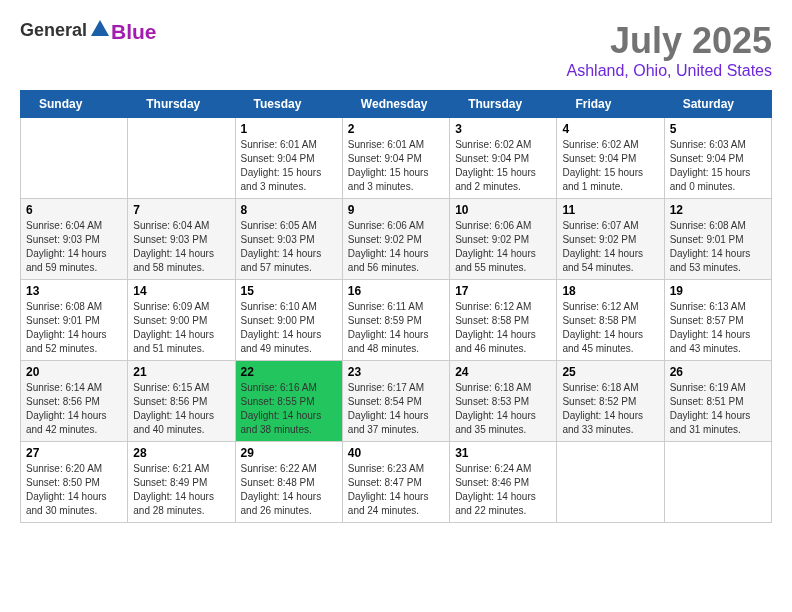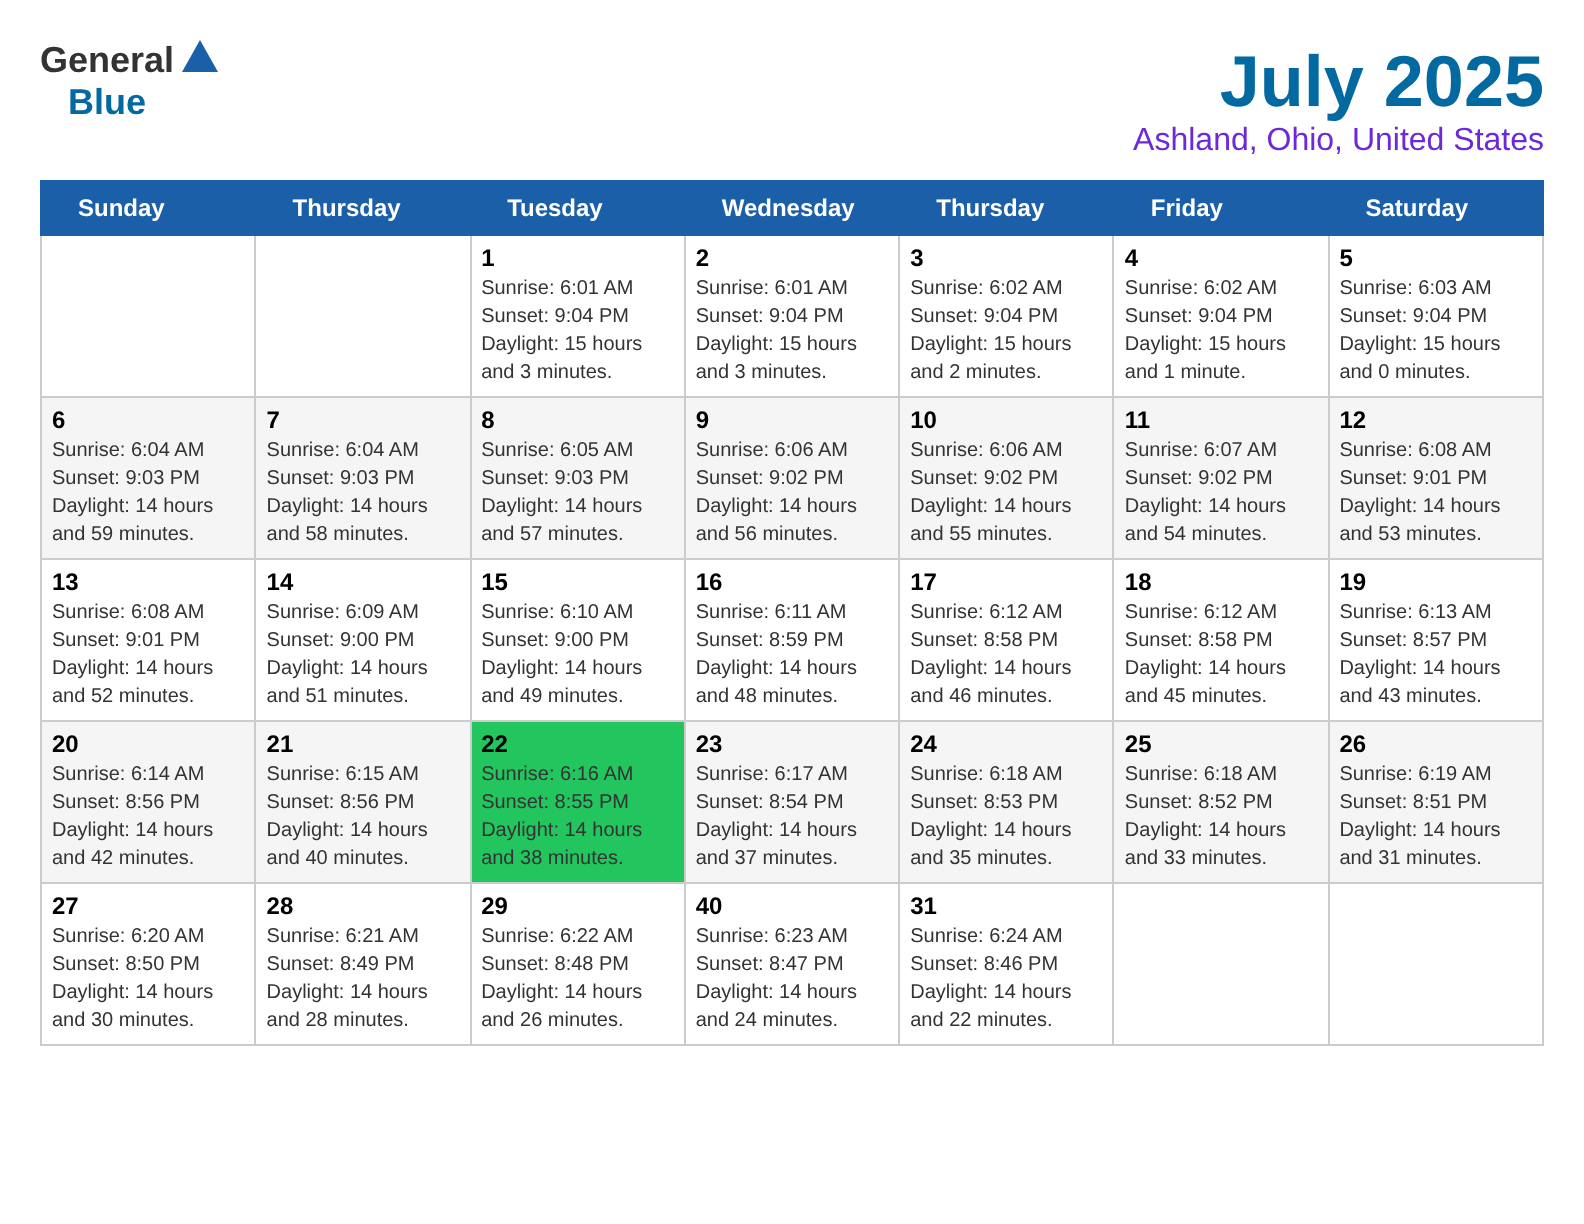--- a/index.html
+++ b/index.html
@@ -11,34 +11,33 @@
       padding: 20px;
     }
     .header {
       display: flex;
       justify-content: space-between;
       align-items: flex-start;
       margin-bottom: 10px;
     }
     .logo {
       display: flex;
-      flex-direction: column;
       align-items: flex-start;
     }
     .logo-row {
       display: flex;
       align-items: center;
     }
     .title-block {
       text-align: right;
     }
     .month-title {
       font-size: 36px;
       font-weight: bold;
-      color: #0369a1;
+      color: #737373;
     }
     .location-title {
       font-size: 16px;
       color: #6d28d9;
     }
     .calendar {
       width: 100%;
       border-collapse: collapse;
       font-size: 11px;
     }
@@ -78,21 +77,21 @@
 
 <div class="header">
   <div class="logo">
     <div class="logo-row">
       <span style="font-size:18px;font-weight:bold;color:#333;">General</span>
       <svg width="22" height="22" viewBox="0 0 22 22" style="margin-left:2px;margin-top:-4px;">
         <polygon points="11,2 20,18 2,18" fill="#1a5fa8"></polygon>
       </svg>
     </div>
     <div>
-      <span style="font-size:18px;font-weight:bold;color:#0369a1;margin-left:14px;">Blue</span>
+      <span style="font-size:21px;font-weight:bold;color:#a21caf;margin-left:0;">Blue</span>
     </div>
   </div>
   <div class="title-block">
     <div class="month-title">July 2025</div>
     <div class="location-title">Ashland, Ohio, United States</div>
   </div>
 </div>
 
 <table class="calendar">
   <thead>

